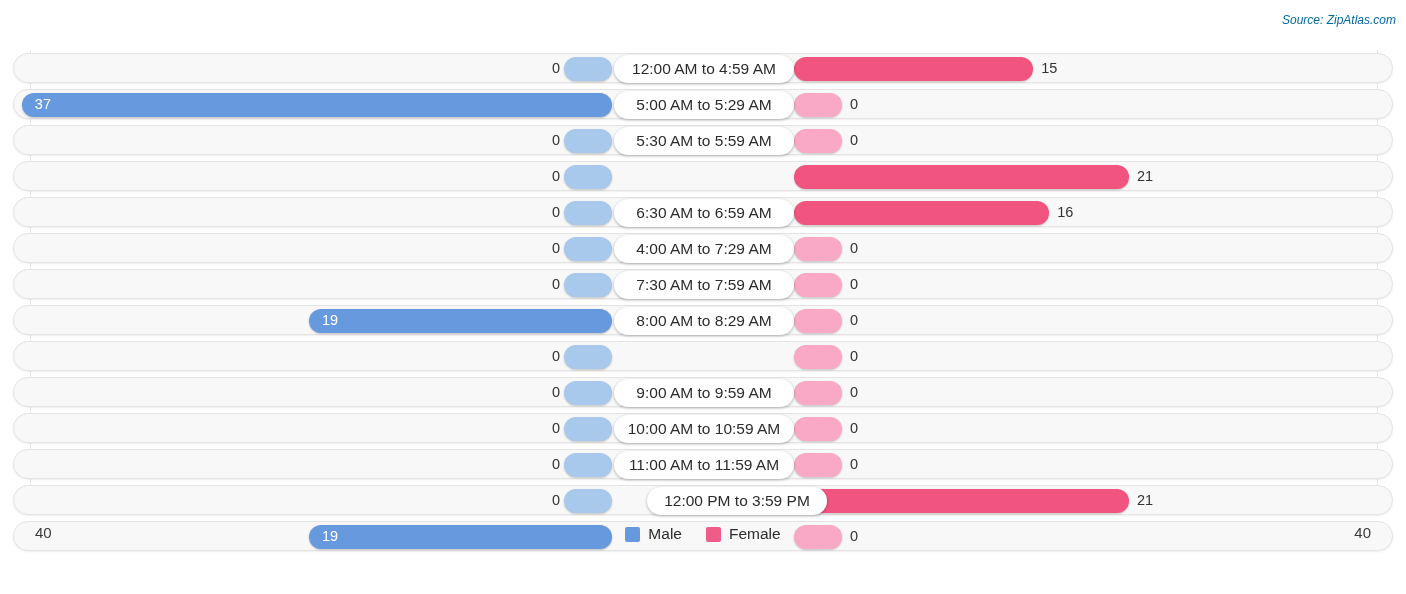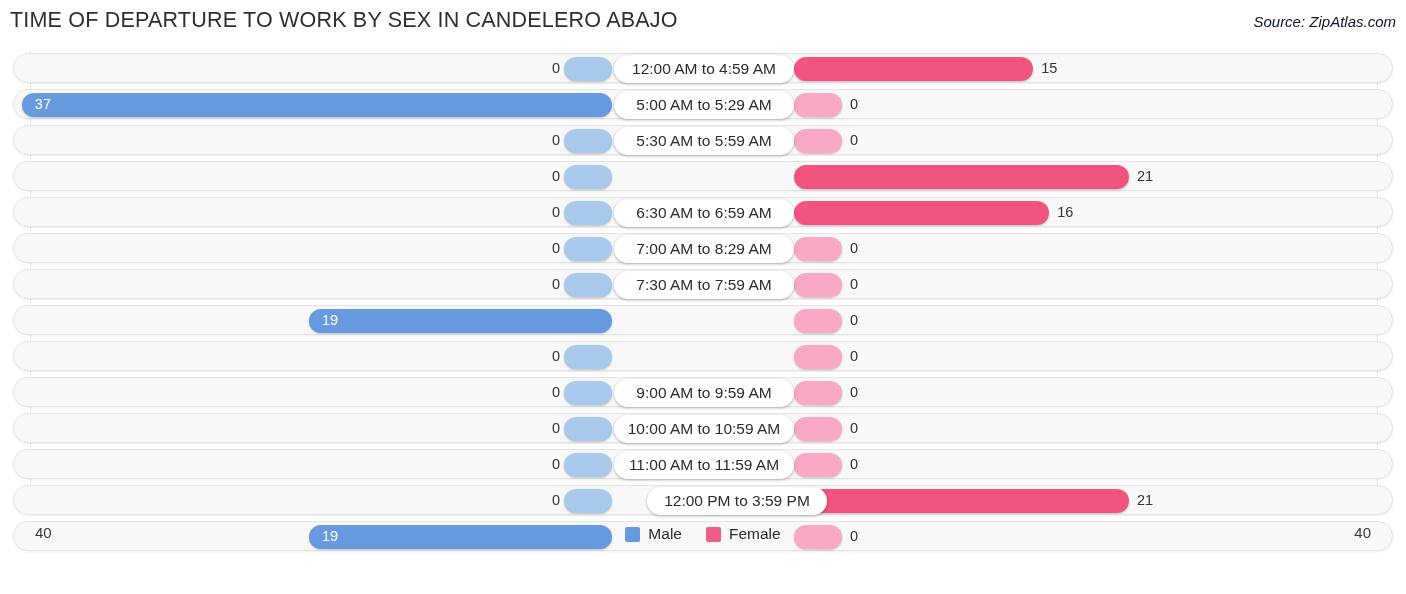--- a/index.html
+++ b/index.html
@@ -22,23 +22,23 @@
     position: absolute;
     left: 10px; top: 8px;
     font-size: 21.5px;
     color: #2f2f2f;
     letter-spacing: .2px;
     white-space: nowrap;
   }
   #source-label {
     position: absolute;
     right: 10px; top: 13px;
-    font-size: 15px;
+    font-size: 12px;
     font-style: italic;
-    color: #0f172a;
+    color: #0369a1;
     white-space: nowrap;
   }
 
   
   #plot-area {
     position: absolute;
     left: 0; top: 50px;
     width: 1406px;
     height: 505px;
   }
@@ -144,21 +144,20 @@
     height: 15px;
     border-radius: 2px;
     display: inline-block;
   }
 </style>
 </head>
 <body>
 
 <div id="chart-root">
 
-  <div id="chart-title">TIME OF DEPARTURE TO WORK BY SEX IN CANDELERO ABAJO</div>
   <div id="source-label">Source: ZipAtlas.com</div>
 
   <div id="plot-area">
     <div class="gridline" id="gridline-left"></div>
     <div class="gridline" id="gridline-right"></div>
 
     <div id="rows-container">
         <div class="bar-row" style="top: 3px;">
           <div class="bar-inner">
             <div class="bar-male" style="right: 780px; width: 48px; background: rgb(168, 200, 236);"></div>
@@ -202,38 +201,39 @@
             <div class="val-label" style="left: 1043.2px;">16</div>
             <div class="cat-pill" style="left: 600px; width: 180px;">6:30 AM to 6:59 AM</div>
           </div>
         </div>
         <div class="bar-row" style="top: 183px;">
           <div class="bar-inner">
             <div class="bar-male" style="right: 780px; width: 48px; background: rgb(168, 200, 236);"></div>
             <div class="val-label" style="left: 532px; width: 14px; text-align: right;">0</div>
             <div class="bar-female" style="left: 780px; width: 48px; background: rgb(249, 169, 197);"></div>
             <div class="val-label" style="left: 836px;">0</div>
-            <div class="cat-pill" style="left: 600px; width: 180px;">7:00 AM to 8:29 AM</div>
+            <div class="cat-pill" style="left: 600px; width: 180px;">4:00 AM to 7:29 AM</div>
           </div>
         </div>
         <div class="bar-row" style="top: 219px;">
           <div class="bar-inner">
             <div class="bar-male" style="right: 780px; width: 48px; background: rgb(168, 200, 236);"></div>
             <div class="val-label" style="left: 532px; width: 14px; text-align: right;">0</div>
             <div class="bar-female" style="left: 780px; width: 48px; background: rgb(249, 169, 197);"></div>
             <div class="val-label" style="left: 836px;">0</div>
             <div class="cat-pill" style="left: 600px; width: 180px;">7:30 AM to 7:59 AM</div>
           </div>
         </div>
         <div class="bar-row" style="top: 255px;">
           <div class="bar-inner">
             <div class="bar-male" style="right: 780px; width: 303.05px; background: rgb(102, 153, 221);"></div>
             <div class="val-label inside" style="left: 307.95px;">19</div>
             <div class="bar-female" style="left: 780px; width: 48px; background: rgb(249, 169, 197);"></div>
             <div class="val-label" style="left: 836px;">0</div>
+            <div class="cat-pill" style="left: 600px; width: 180px;">8:00 AM to 8:29 AM</div>
           </div>
         </div>
         <div class="bar-row" style="top: 291px;">
           <div class="bar-inner">
             <div class="bar-male" style="right: 780px; width: 48px; background: rgb(168, 200, 236);"></div>
             <div class="val-label" style="left: 532px; width: 14px; text-align: right;">0</div>
             <div class="bar-female" style="left: 780px; width: 48px; background: rgb(249, 169, 197);"></div>
             <div class="val-label" style="left: 836px;">0</div>
           </div>
         </div>

